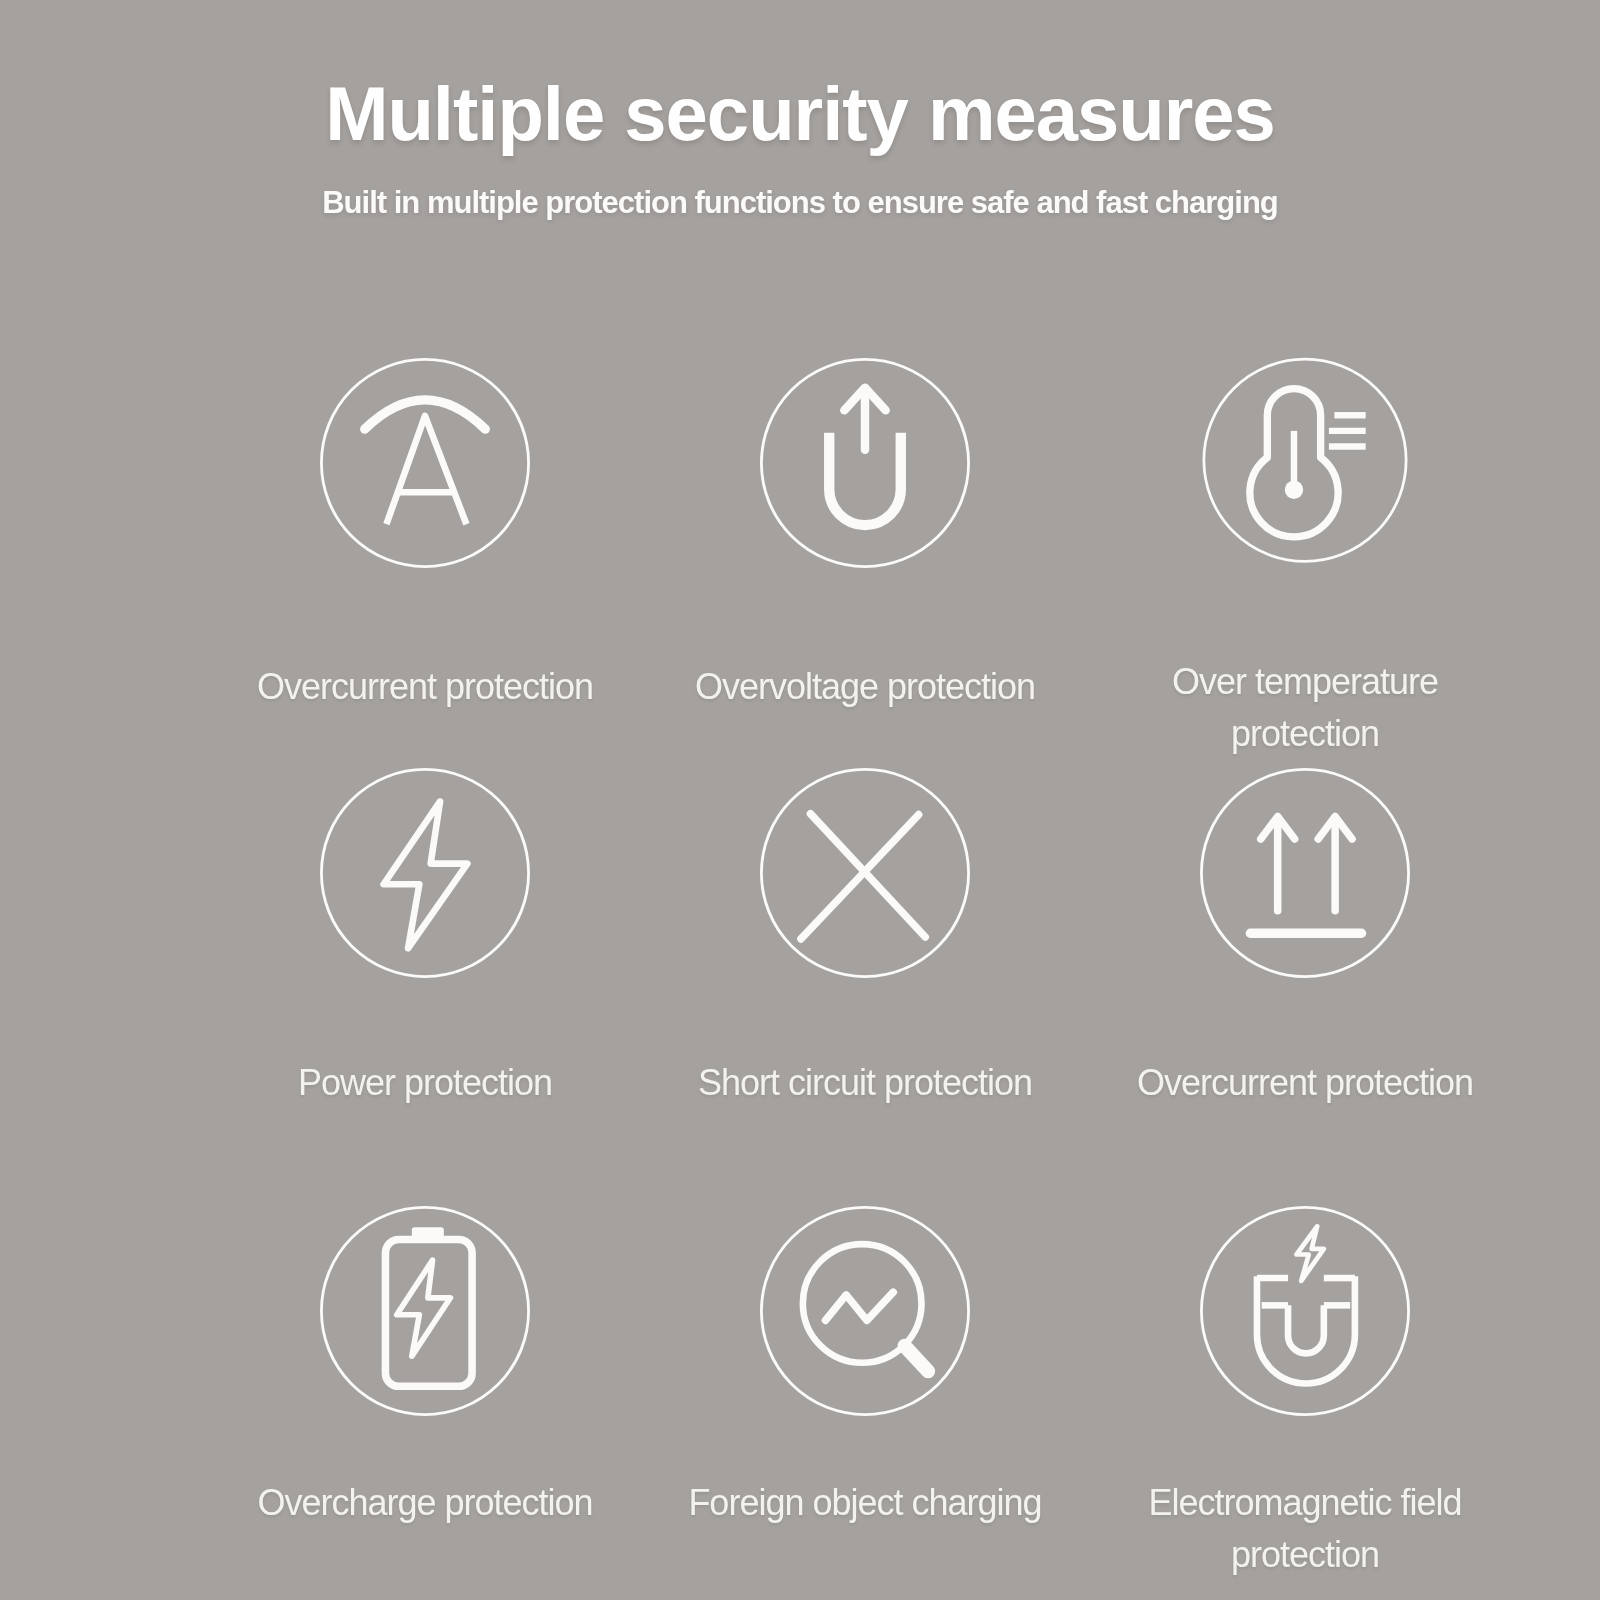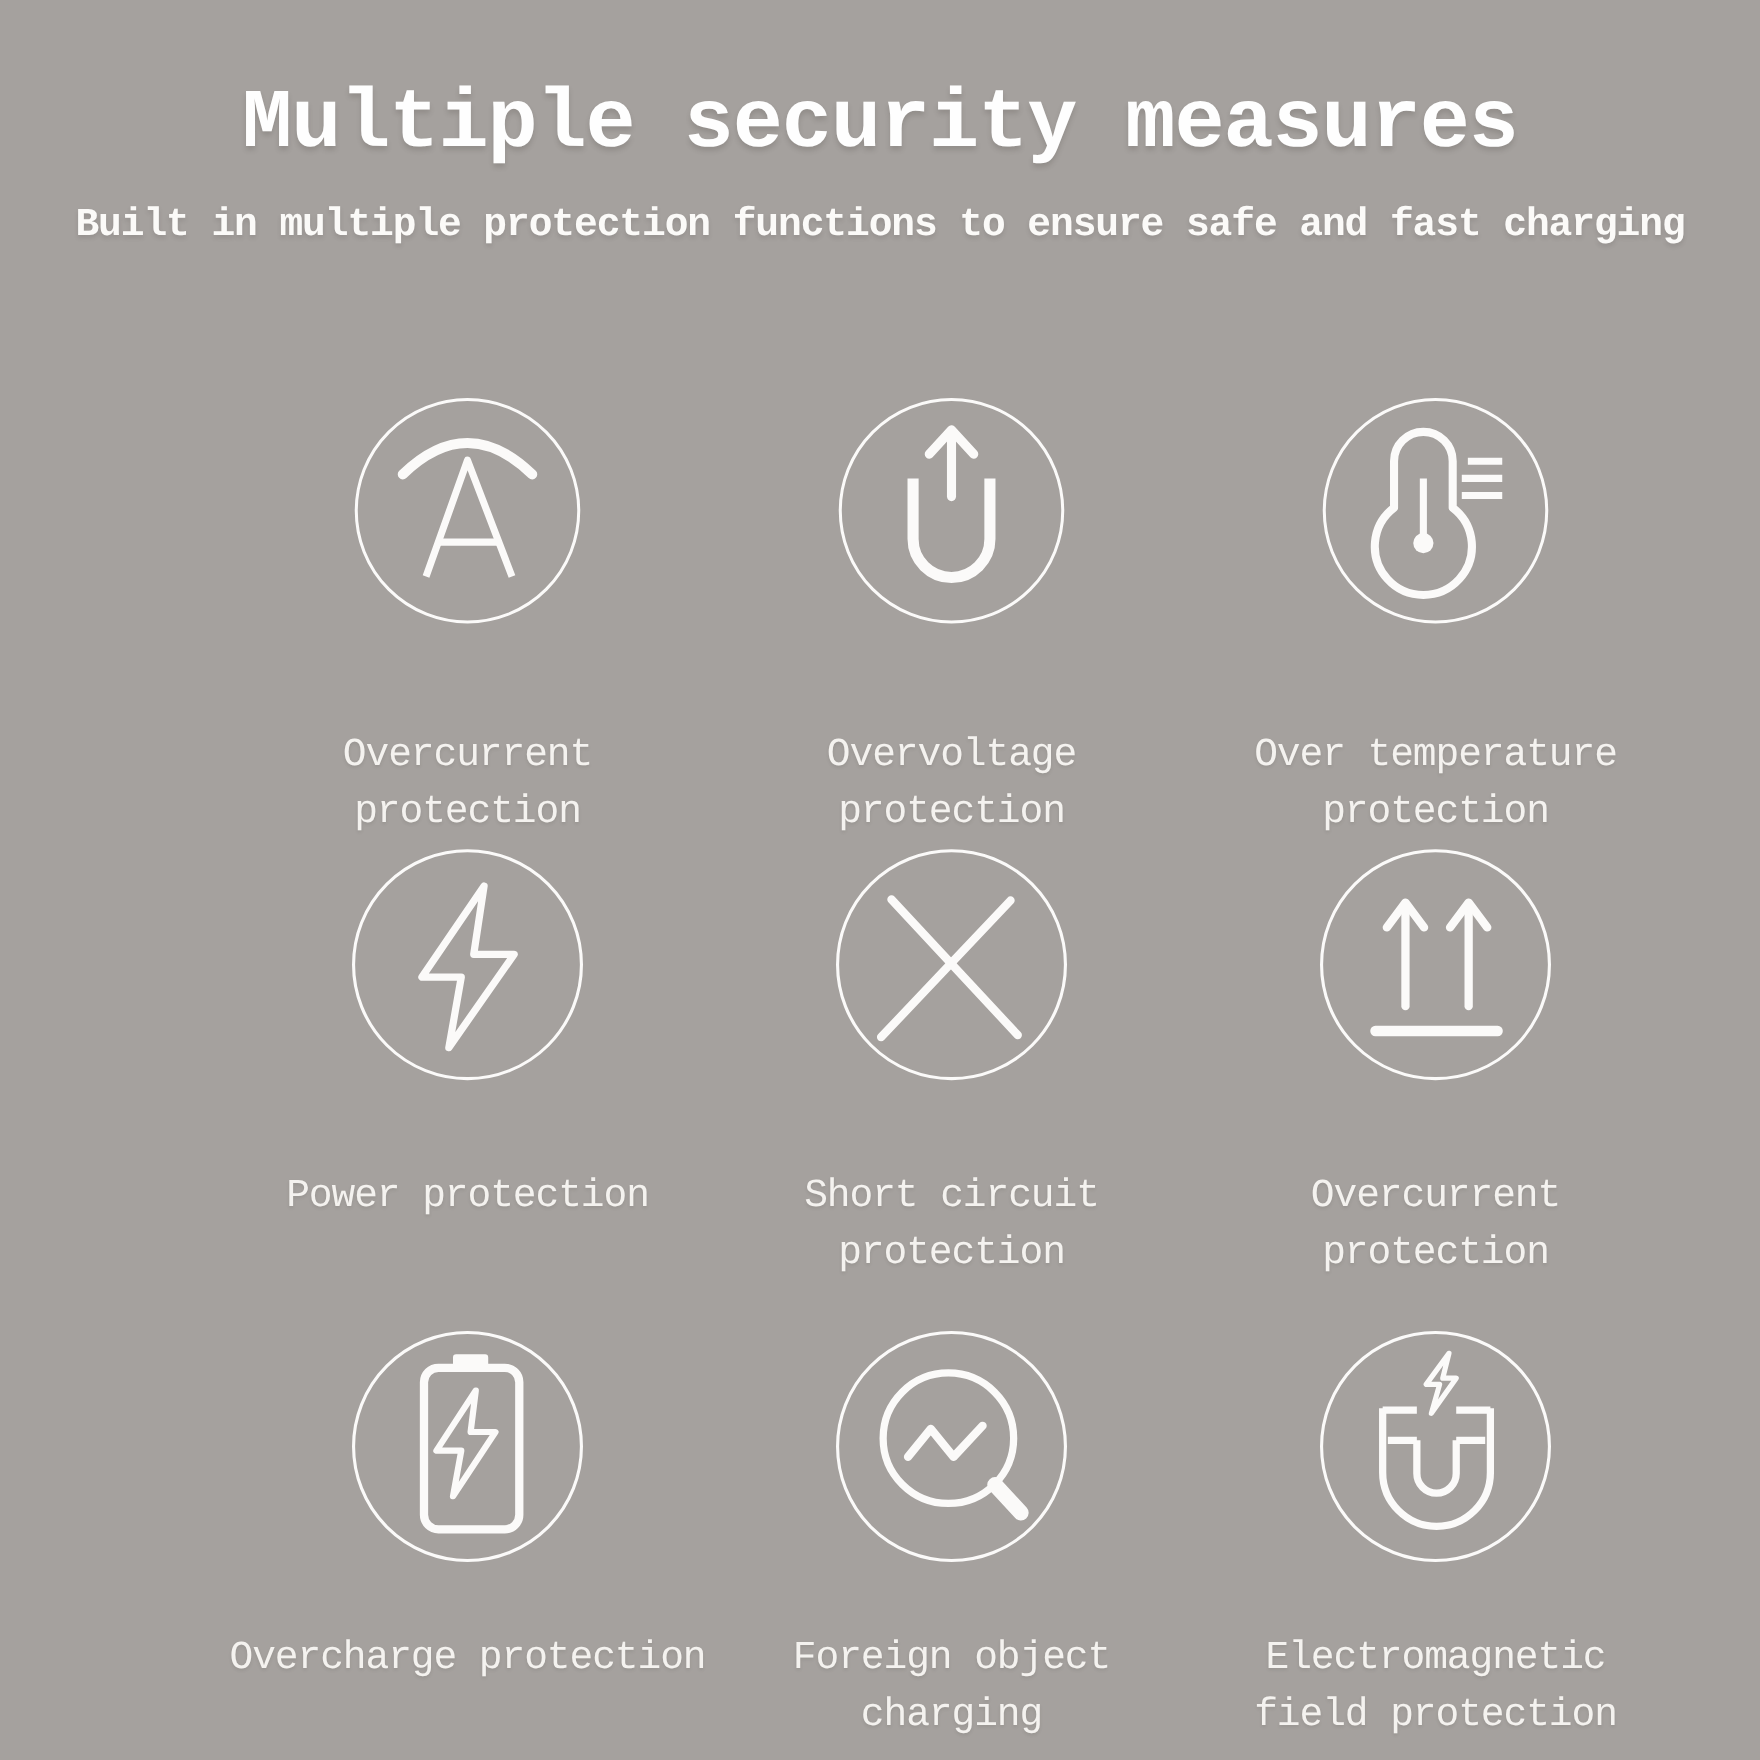--- a/index.html
+++ b/index.html
@@ -7,35 +7,34 @@
     font-family: "Liberation Sans", "DejaVu Sans", sans-serif;
     background: #7d7a78;
   }
   .page {
     position: relative;
     width: 1600px;
     height: 1600px;
     margin: 0 auto;
     background: #a5a19e;
     overflow: hidden;
-    font-family: Liberation Mono, monospace;
   }
   .title {
     margin: 70px 0 0 0;
     text-align: center;
     font-size: 76px;
     font-weight: bold;
     letter-spacing: -1px;
     color: #fefefe;
     text-shadow: 0 3px 5px rgba(60,55,52,0.18);
   }
   .subtitle {
     margin: 28px 0 0 0;
     text-align: center;
-    font-size: 36px;
+    font-size: 31px;
     font-weight: bold;
     letter-spacing: -1px;
     color: #fbfaf8;
     text-shadow: 0 2px 4px rgba(60,55,52,0.15);
   }
   .grid {
     width: 1190px;
     margin: 129px auto 0 auto;
     display: grid;
     grid-template-columns: 1fr 1fr 1fr;

